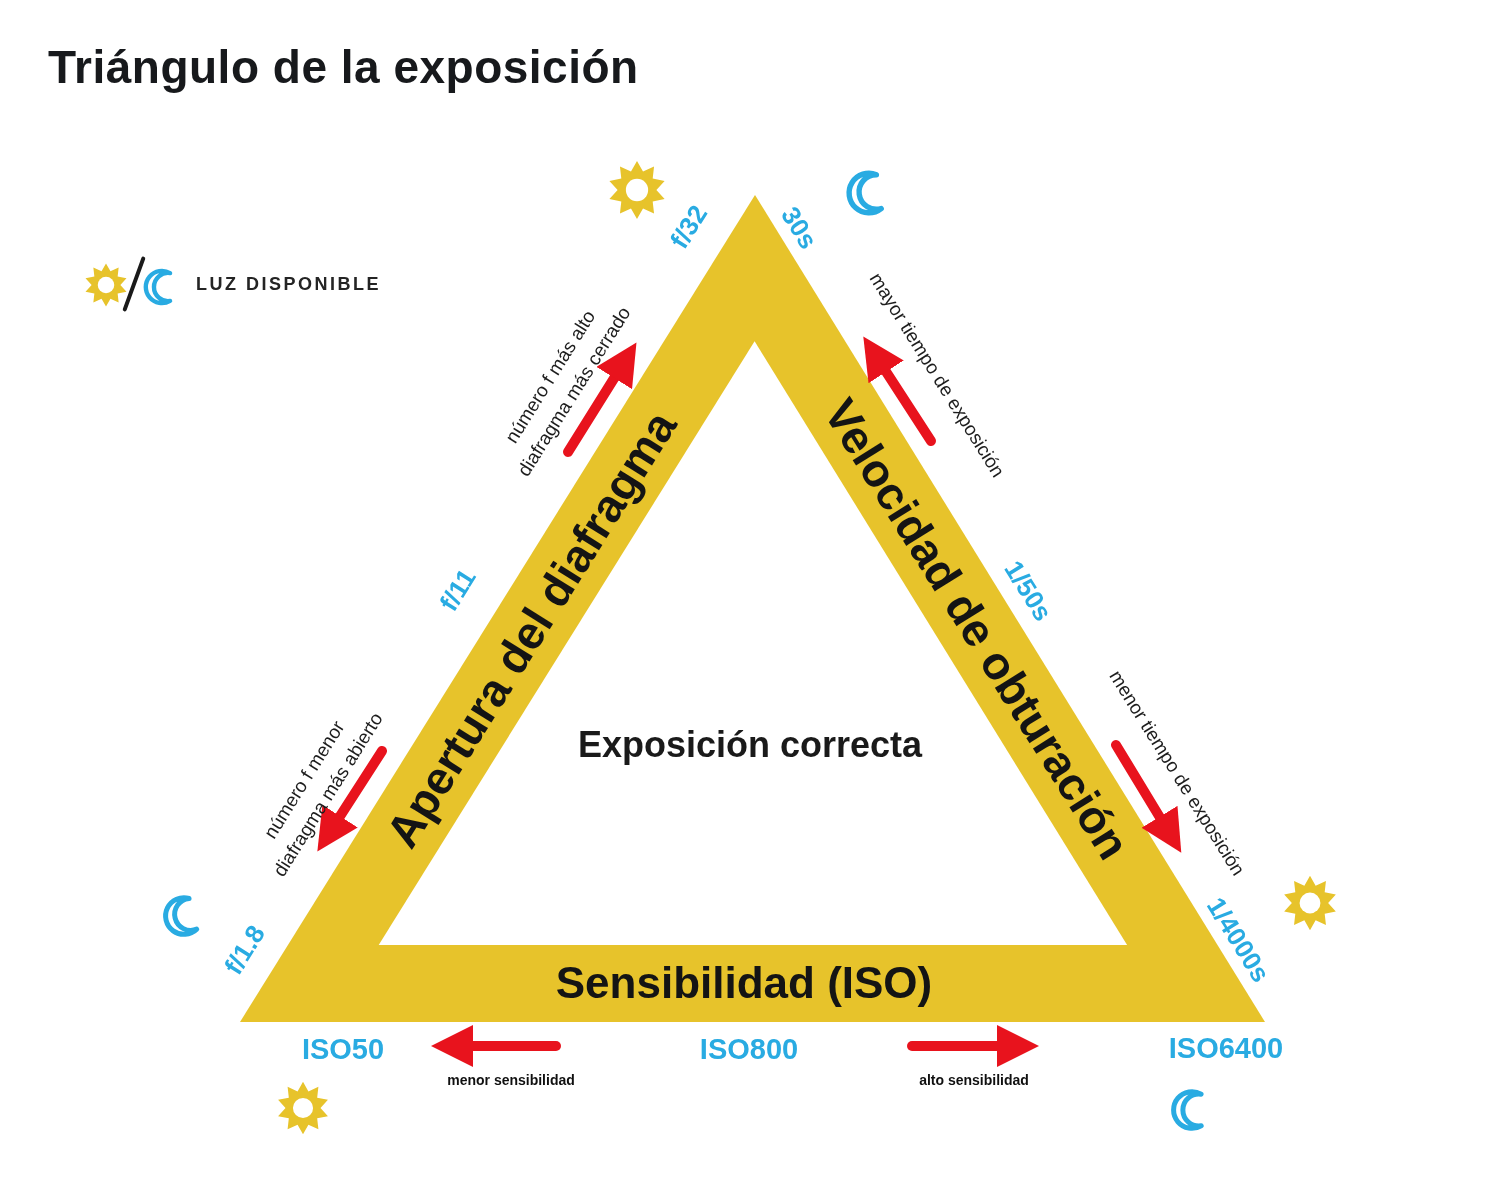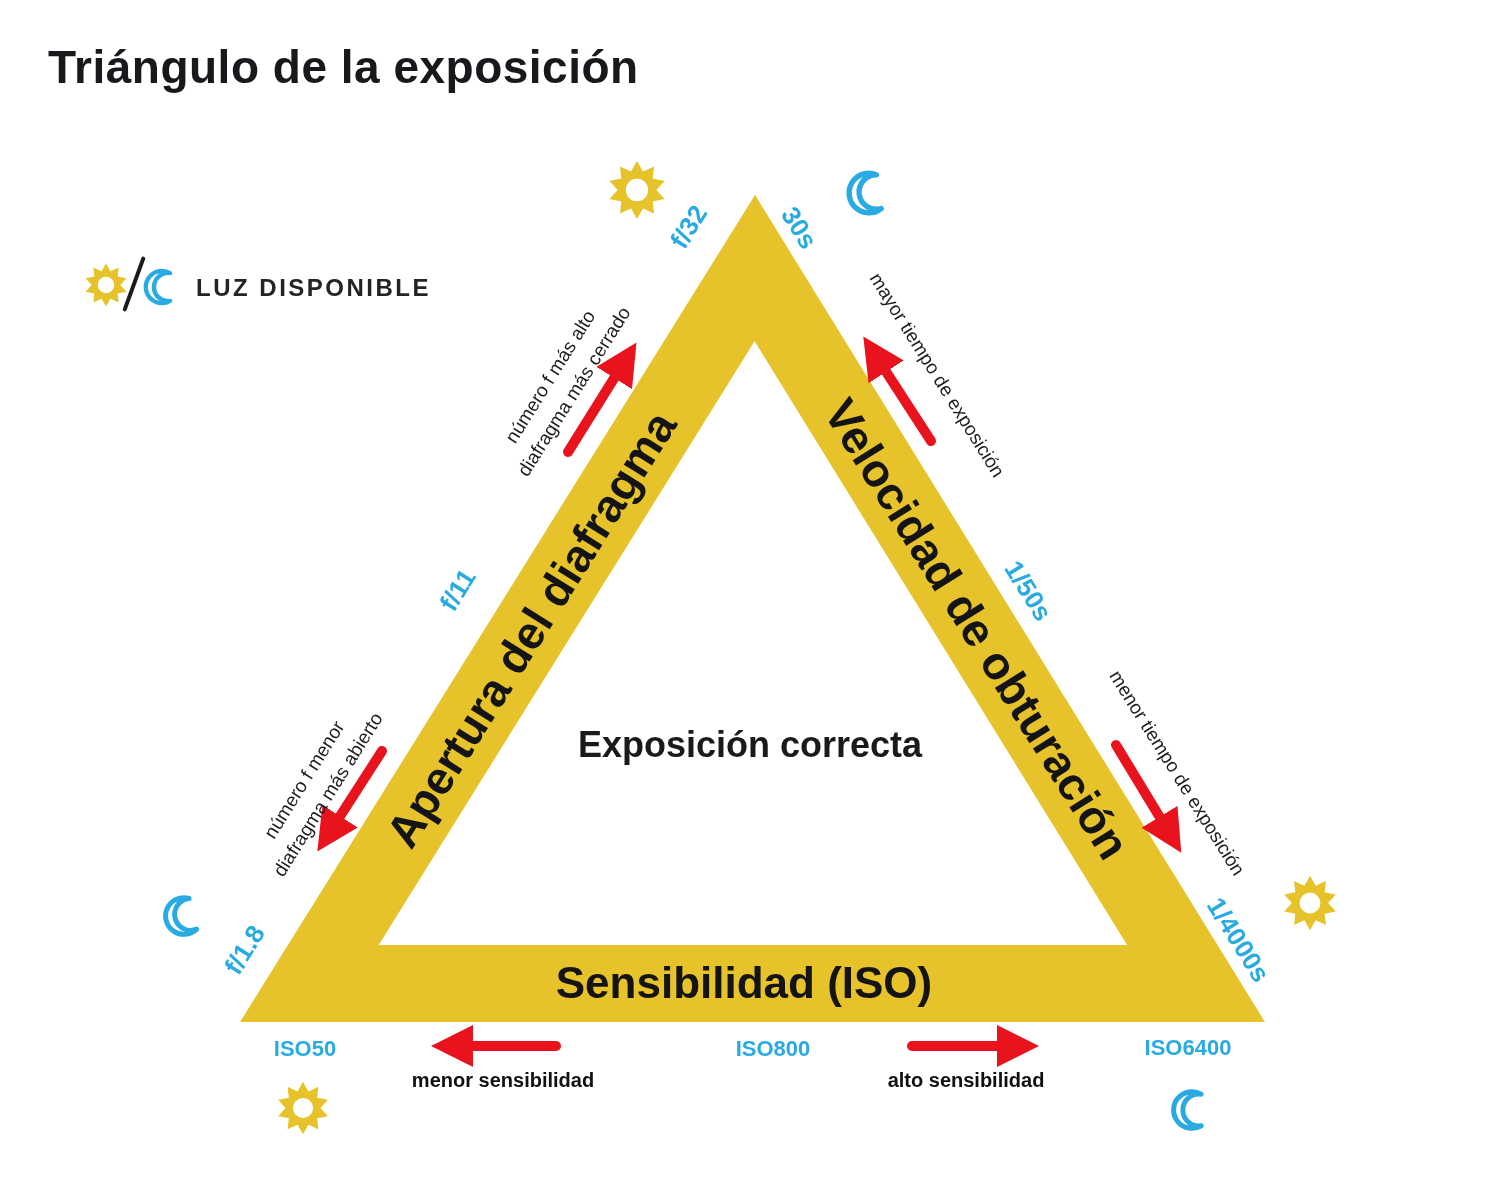--- a/index.html
+++ b/index.html
@@ -3,28 +3,28 @@
 <meta charset="utf-8">
 <style>
   html,body{margin:0;padding:0;background:#ffffff;}
   #canvas{position:relative;width:1384px;height:1203px;background:#fff;overflow:hidden;
           font-family:"Liberation Sans",sans-serif;}
   .abs{position:absolute;}
   .ctr{transform:translate(-50%,-50%) rotate(var(--r,0deg));}
   .title{font-size:46px;font-weight:700;color:#17191c;letter-spacing:.5px;white-space:nowrap;}
   .logo{display:flex;align-items:flex-end;color:#57585a;font-size:47px;font-weight:400;
         letter-spacing:-.5px;white-space:nowrap;}
-  .legend-label{font-size:24px;font-weight:600;color:#242424;letter-spacing:2.5px;white-space:nowrap;}
+  .legend-label{font-size:18px;font-weight:600;color:#242424;letter-spacing:2.5px;white-space:nowrap;}
   .side-label{font-size:46px;font-weight:600;color:#141414;white-space:nowrap;}
   .bottom-label{font-size:44px;font-weight:600;color:#141414;white-space:nowrap;}
   .center-label{font-size:36px;font-weight:600;color:#1a1a1a;white-space:nowrap;text-align:center;}
   .blue-val{font-size:26px;font-weight:700;color:#29abe2;white-space:nowrap;}
-  .iso-val{font-size:22px;font-weight:700;color:#29abe2;white-space:nowrap;}
+  .iso-val{font-size:29px;font-weight:700;color:#29abe2;white-space:nowrap;margin-left:38px;}
   .ann{font-size:19px;font-weight:500;color:#1d1d1d;line-height:1.45;text-align:center;white-space:nowrap;}
-  .ann-b{font-size:20px;font-weight:700;color:#101010;white-space:nowrap;}
+  .ann-b{font-size:14px;font-weight:700;color:#101010;white-space:nowrap;margin-left:8px;}
   .slash{width:4px;height:58px;background:#1a1a1a;border-radius:2px;}
   svg.icon{display:block;}
 </style>
 </head>
 <body>
 
 <div id="canvas">
 
   <svg width="0" height="0" style="position:absolute" aria-hidden="true">
     <defs>
@@ -88,21 +88,21 @@
   <div class="abs bottom-label ctr" style="left:744px;top:983px">Sensibilidad (ISO)</div>
   <div class="abs center-label ctr" style="left:750px;top:745px">Exposición correcta</div>
 
   <div class="abs blue-val ctr" style="left:689px;top:227px;--r:-58deg">f/32</div>
   <div class="abs blue-val ctr" style="left:799px;top:228px;--r:58deg">30s</div>
   <div class="abs blue-val ctr" style="left:458px;top:590px;--r:-58deg">f/11</div>
   <div class="abs blue-val ctr" style="left:1028px;top:591px;--r:58deg">1/50s</div>
   <div class="abs blue-val ctr" style="left:245px;top:950px;--r:-58deg">f/1.8</div>
   <div class="abs blue-val ctr" style="left:1238px;top:940px;--r:58deg">1/4000s</div>
   <div class="abs iso-val ctr" style="left:305px;top:1049px">ISO50</div>
-  <div class="abs iso-val ctr" style="left:773px;top:1049px">ISO800</div>
+  <div class="abs iso-val ctr" style="left:711px;top:1049px">ISO800</div>
   <div class="abs iso-val ctr" style="left:1188px;top:1048px">ISO6400</div>
 
   <div class="abs ann ctr" style="left:562px;top:384px;--r:-58deg">
     <span style="display:block">número f más alto</span>
     <span style="display:block">diafragma más cerrado</span>
   </div>
   <div class="abs ann ctr" style="left:316px;top:787px;--r:-58deg">
     <span style="display:block">número f menor</span>
     <span style="display:block">diafragma más abierto</span>
   </div>

